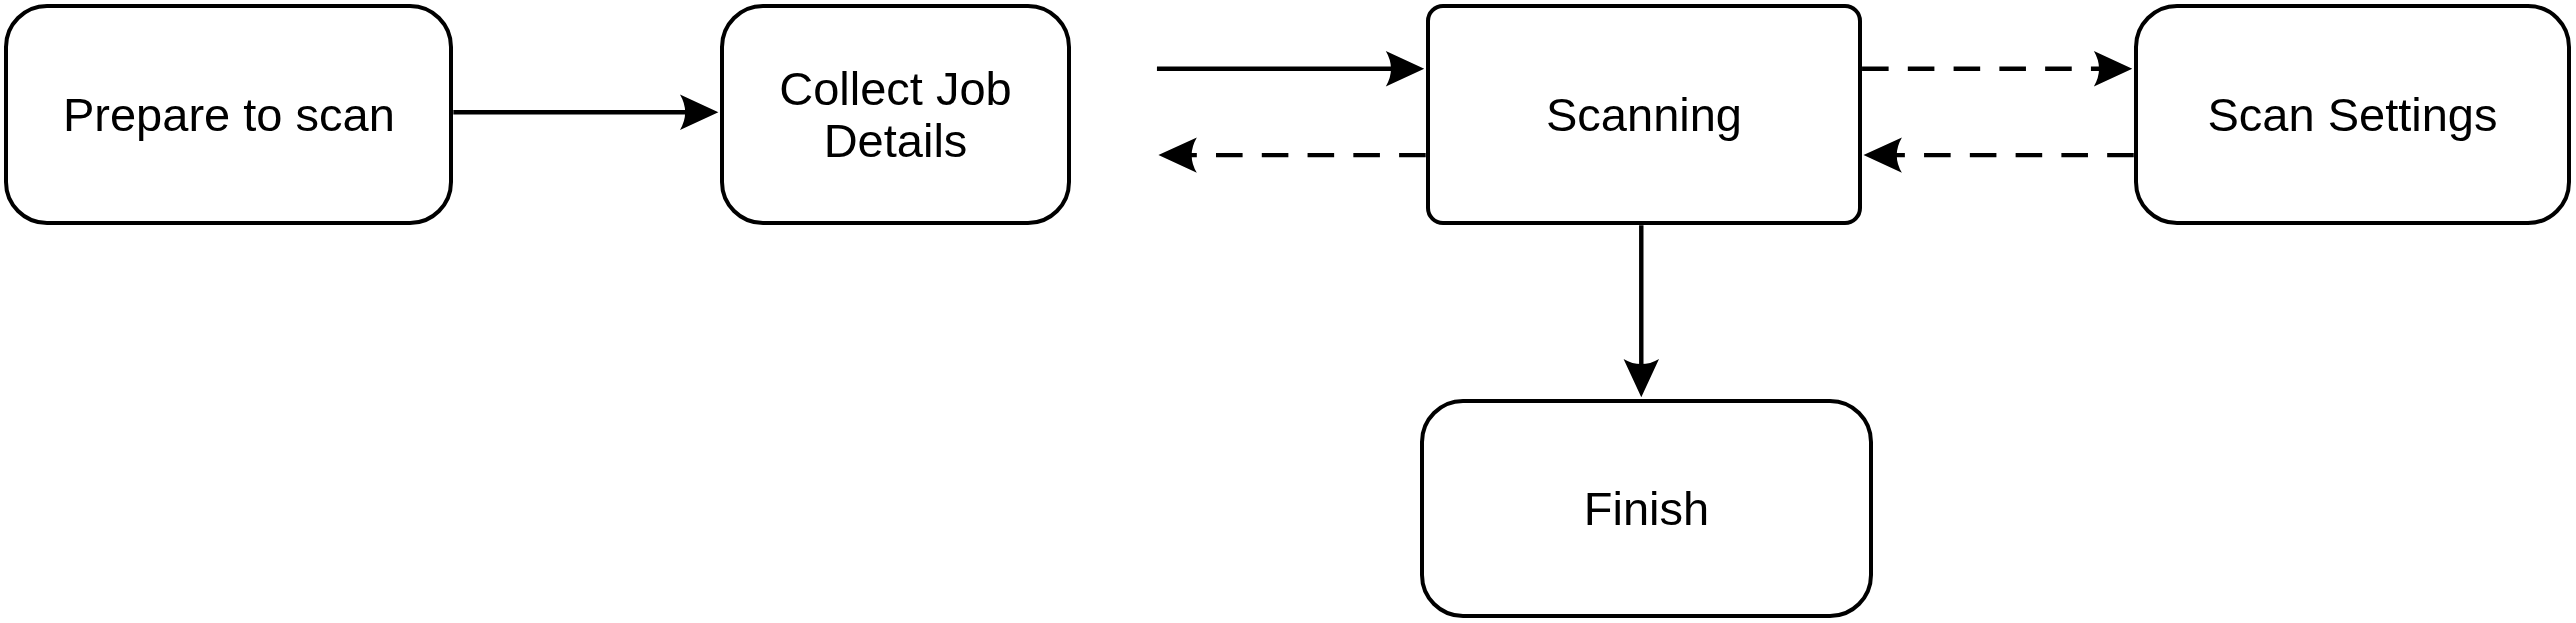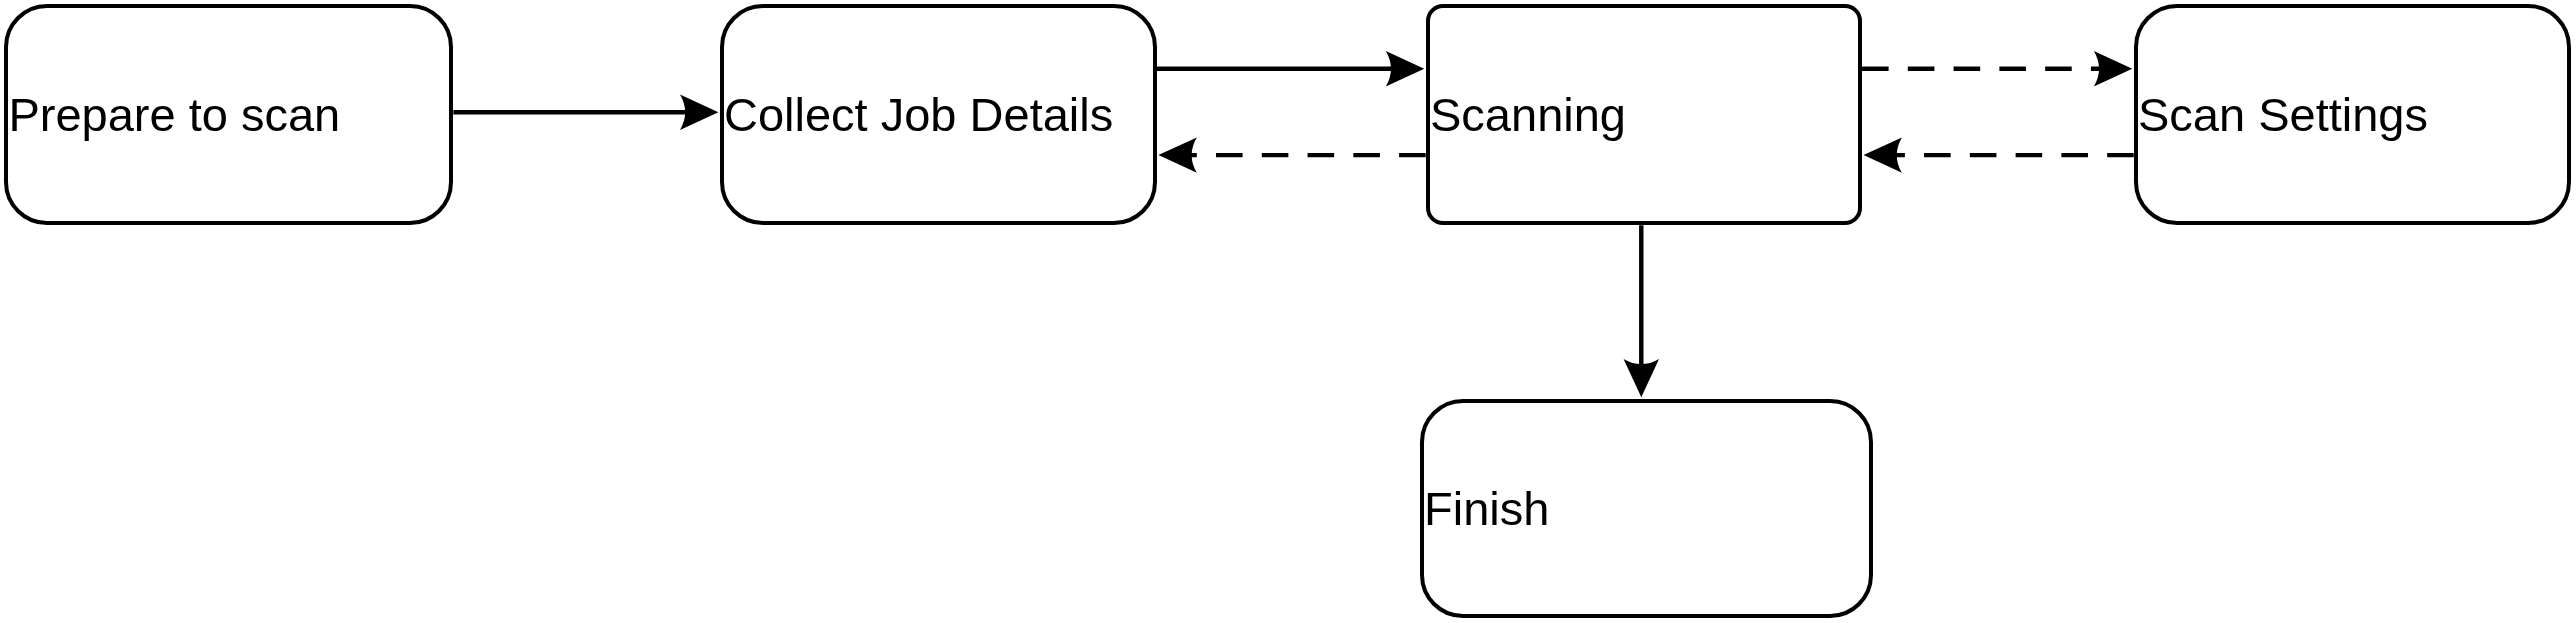--- a/index.html
+++ b/index.html
@@ -20,28 +20,29 @@
     z-index: 1;
   }
   .node {
     position: absolute;
     box-sizing: border-box;
     border: 4.4px solid #000000;
     border-radius: 43px;
     background: #ffffff;
     display: flex;
     align-items: center;
+    justify-content: center;
     text-align: center;
     font-size: 47px;
     line-height: 1.1;
     color: #000000;
     z-index: 2;
   }
   .node-prepare  { left: 4.4px;    top: 4.4px;   width: 449px; height: 221px; }
-  .node-collect  { left: 720px;  top: 4.4px;   width: 437px; height: 221px; }
+  .node-collect  { left: 720px;  top: 4.4px;   width: 351px; height: 221px; }
   .node-scanning { left: 1426px; top: 4.4px;   width: 436px; height: 221px; border-radius: 17px; }
   .node-settings { left: 2134px; top: 4.4px;   width: 437px; height: 221px; }
   .node-finish   { left: 1420px; top: 399px; width: 453px; height: 219px; }
 </style>
 </head>
 <body>
 
 <div class="canvas">
 
   <svg class="edges-layer" width="2576" height="624" viewBox="0 0 3489 845" xmlns="http://www.w3.org/2000/svg" aria-hidden="true">

